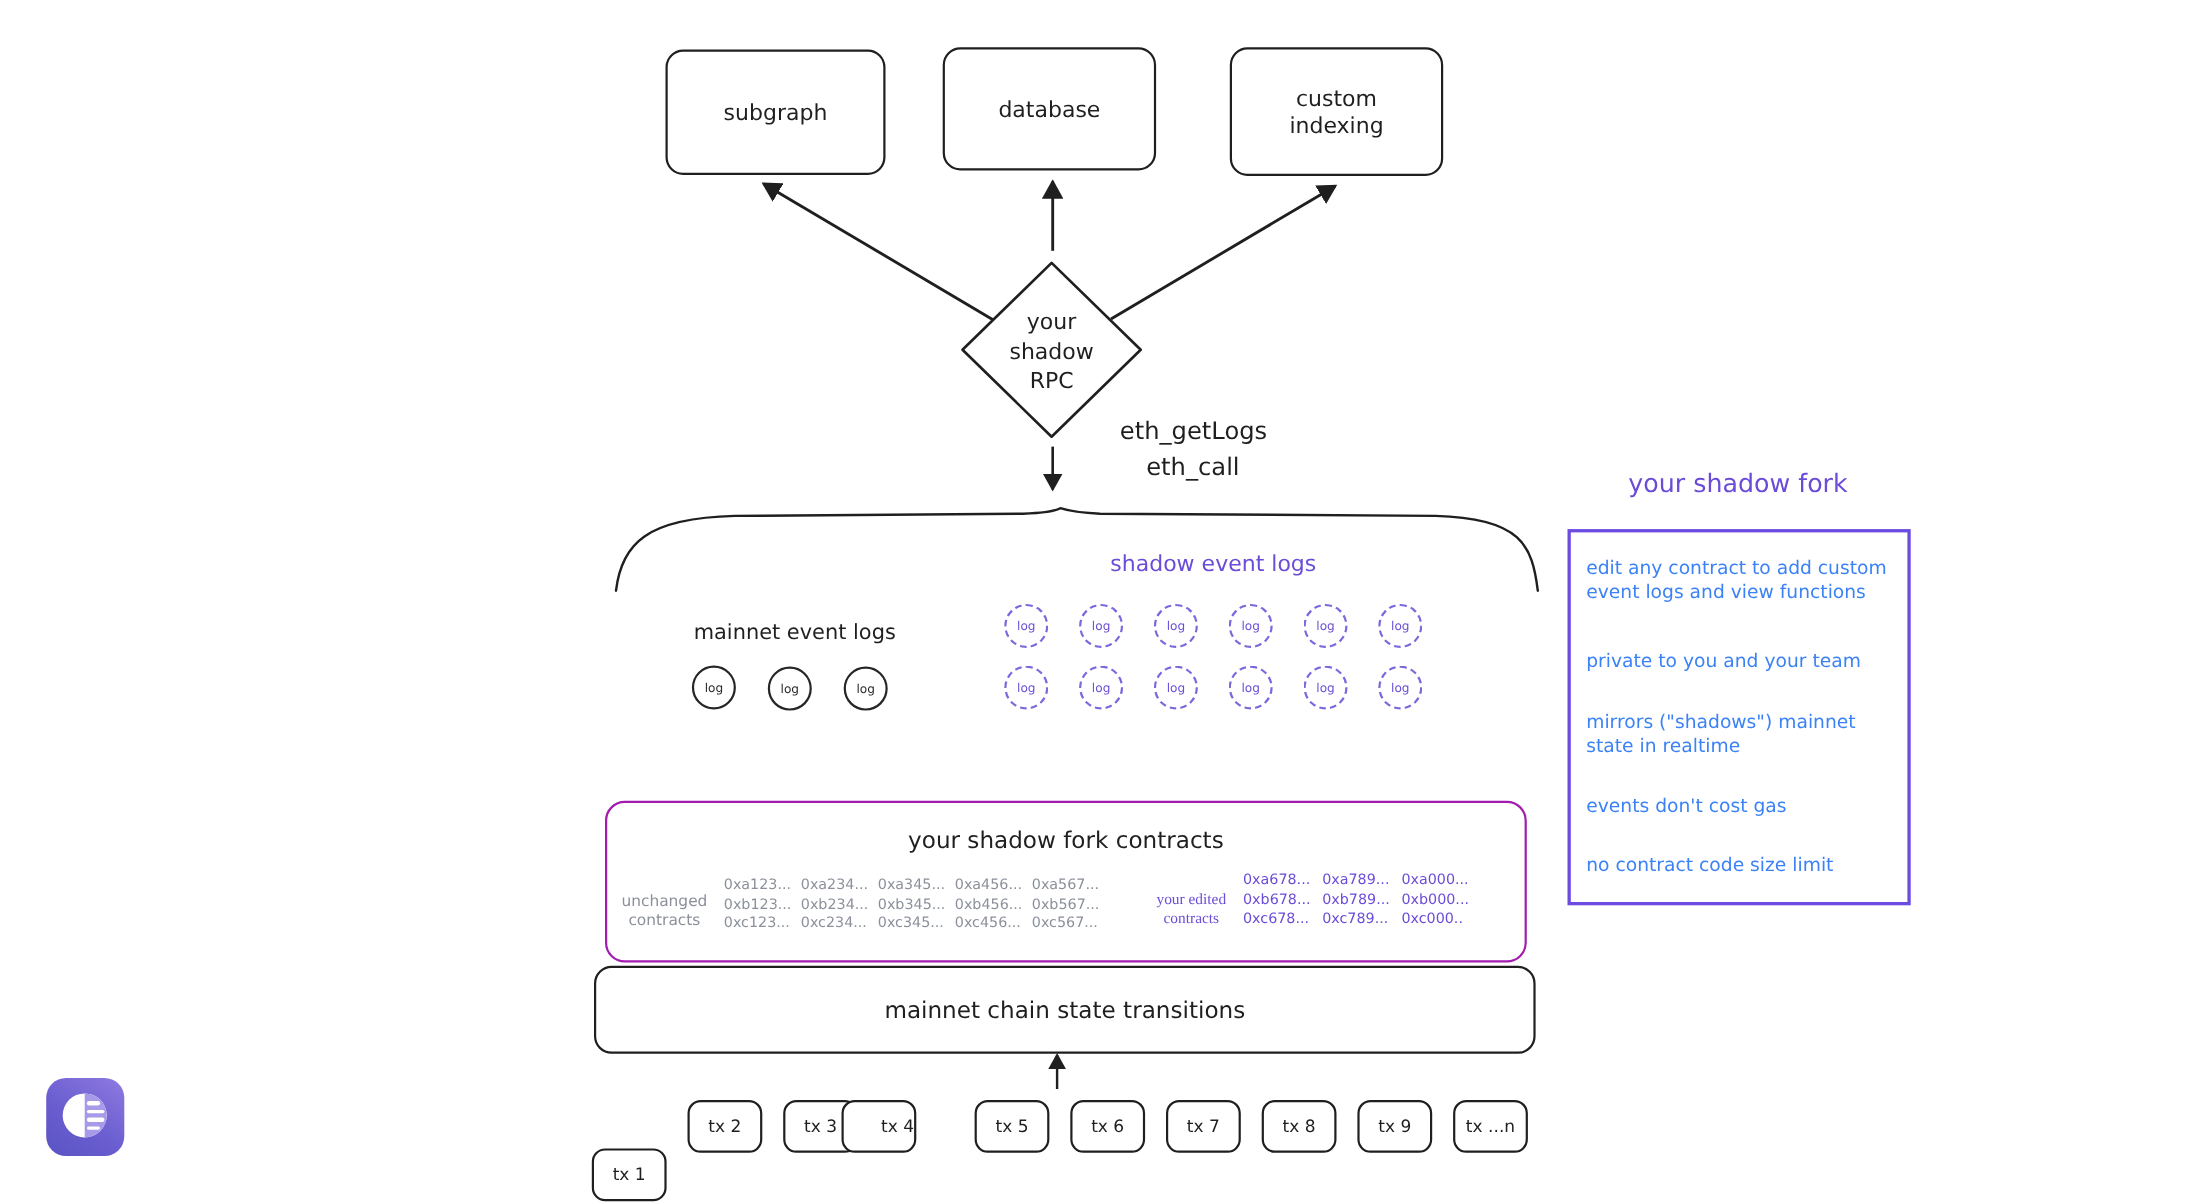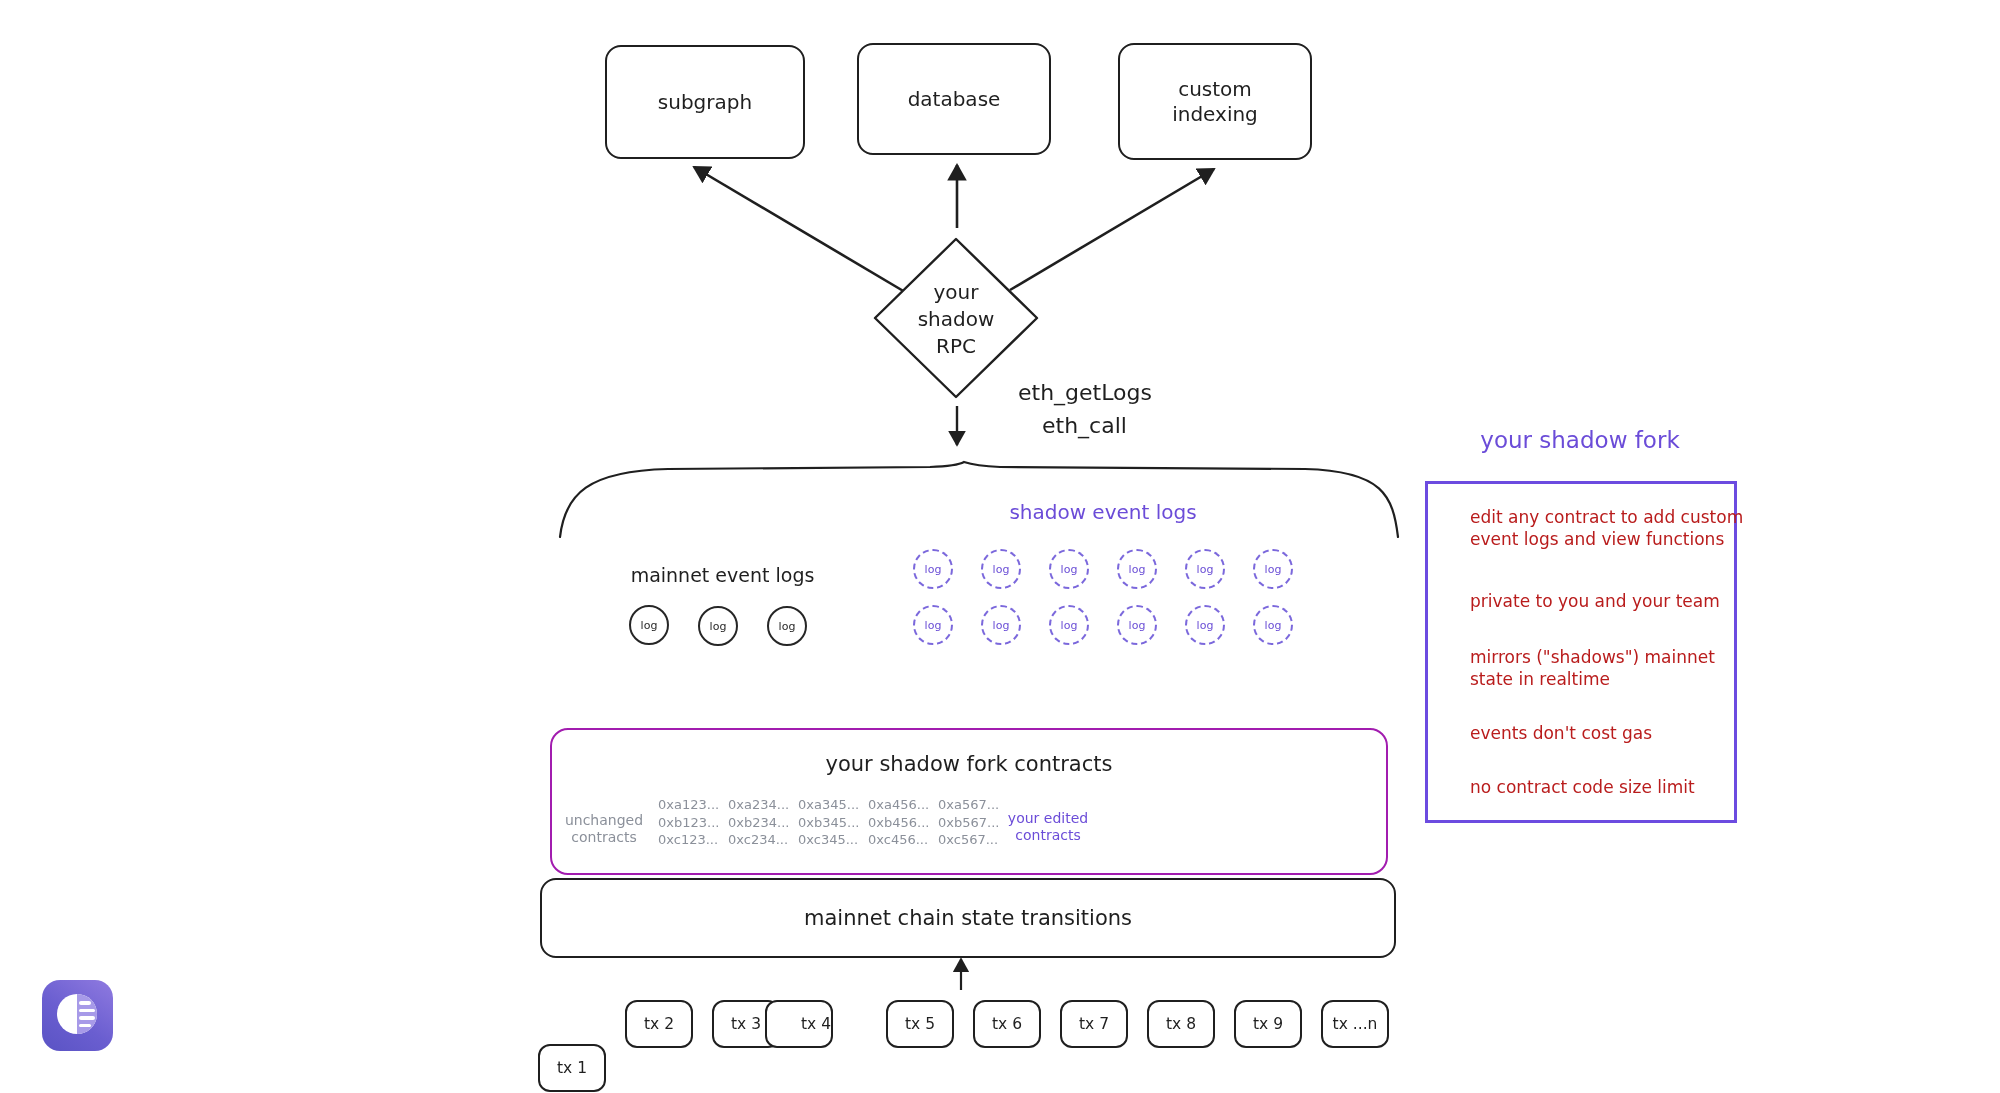--- a/index.html
+++ b/index.html
@@ -52,21 +52,21 @@
     position:absolute;top:1000px;width:68px;height:48px;background:#fff;
     border:2px solid #1f1f1f;border-radius:12px;box-sizing:border-box;
     display:flex;align-items:center;justify-content:center;font-size:15.5px;
   }
   
   #panel-title{position:absolute;left:1460px;top:427px;width:240px;text-align:center;font-size:23px;}
   #side-panel{
     position:absolute;left:1425px;top:481px;width:312px;height:342px;
     border:3px solid #6c4be0;box-sizing:border-box;background:#fff;
   }
-  .panel-item{position:absolute;left:14px;width:292px;font-size:17px;line-height:22px;color:#b91c1c;margin-left:28px;}
+  .panel-item{position:absolute;left:14px;width:292px;font-size:17px;line-height:22px;color:#3b82f6;}
   
   #logo{
     position:absolute;left:42px;top:980px;width:71px;height:71px;border-radius:18px;
     background:linear-gradient(215deg,#8f7ae0 0%,#6a5ed0 55%,#5a53c4 100%);
   }
   #logo .disc{
     position:absolute;left:15px;top:14px;width:40px;height:40px;border-radius:50%;
     background:#ffffff;overflow:hidden;
   }
   #logo .half{position:absolute;left:20px;top:0;width:20px;height:40px;background:#a79ae8;}
@@ -184,23 +184,34 @@
       <span>0xb345...</span>
       <span>0xb456...</span>
       <span>0xb567...</span>
       <span>0xc123...</span>
       <span>0xc234...</span>
       <span>0xc345...</span>
       <span>0xc456...</span>
       <span>0xc567...</span>
     </div>
 
-    <div class="side-label purple" style="left:444px;top:80px;width:104px;">your edited
+    <div class="side-label purple" style="left:479px;top:80px;width:104px;font-family:Liberation Serif, serif;">your edited
 contracts</div>
 
+    <div class="addr-grid g-edited purple">
+      <span>0xa678...</span>
+      <span>0xa789...</span>
+      <span>0xa000...</span>
+      <span>0xb678...</span>
+      <span>0xb789...</span>
+      <span>0xb000...</span>
+      <span>0xc678...</span>
+      <span>0xc789...</span>
+      <span>0xc000..</span>
+    </div>
   </div>
 
   <div id="mainnet-box">
     <span>mainnet chain state transitions</span>
   </div>
 
   <div class="tx-box" style="left:538px;margin-top:44px;">
       <span>tx 1</span>
     </div>
   <div class="tx-box" style="left:625px;">

